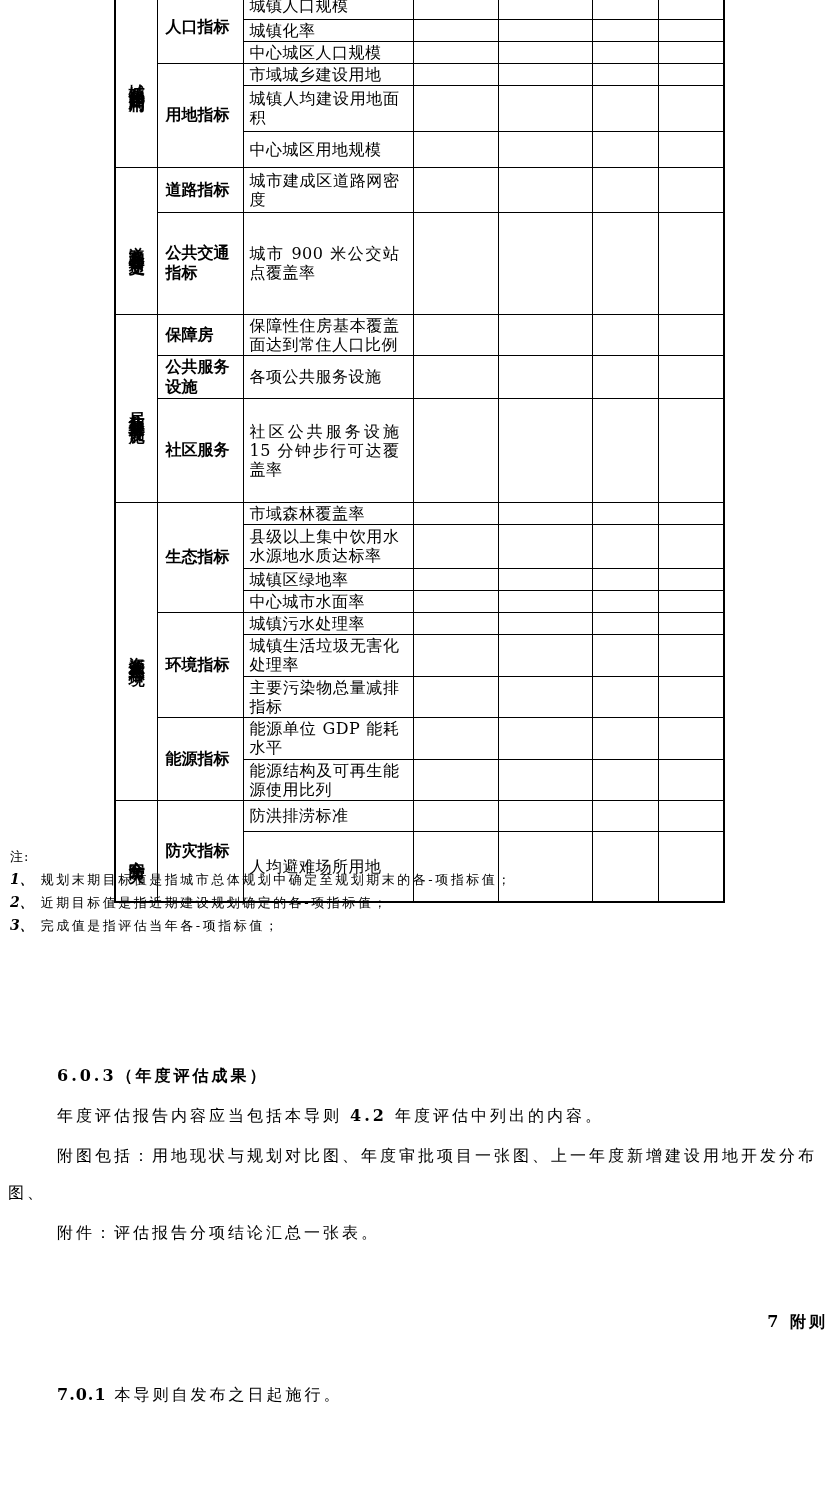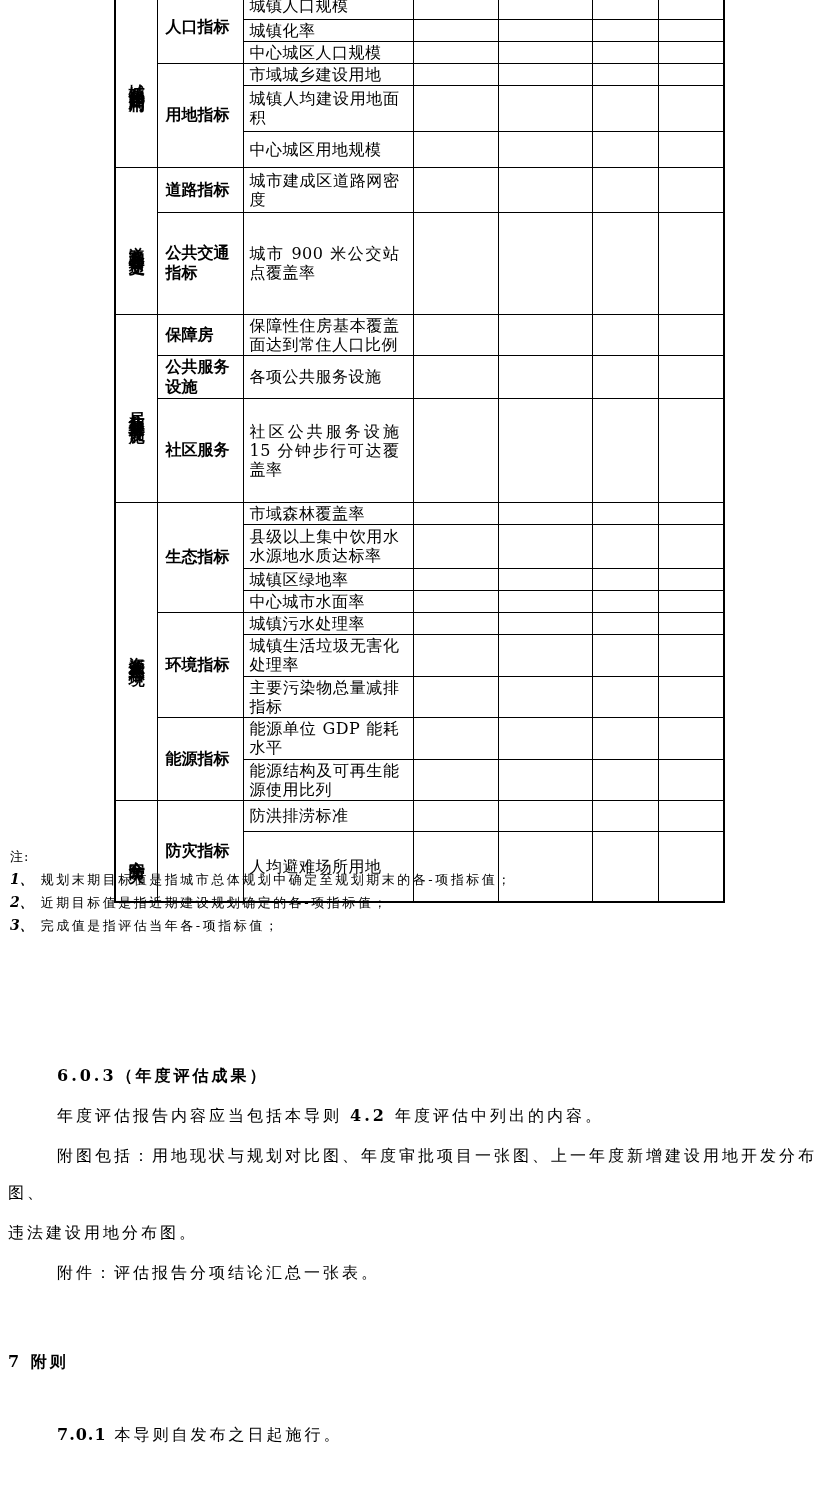--- a/index.html
+++ b/index.html
@@ -43,21 +43,21 @@
     letter-spacing:0; margin-right:7px; font-size:14px;
   }
 
   
   .sections { position:absolute; left:8px; top:1057px; width:820px; }
   .sections p { margin:0 0 3px 0; font-size:16px; line-height:37px; letter-spacing:3px; }
   .indent { text-indent:49px; }
   .bold { font-weight:bold; }
   .clause-num { font-weight:bold; font-family:"DejaVu Serif", serif; margin-right:8px; letter-spacing:1px;text-align:center; }
   .chapter {
-    text-align:left; font-weight:bold; font-size:17px;
+    text-align:right; font-weight:bold; font-size:17px;
     margin-top:52px !important; margin-bottom:36px !important;
     letter-spacing:2px;
   }
 </style>
 </head>
 <body>
 
 <div class="page">
 
   <table class="ind">
@@ -255,21 +255,20 @@
     <div class="note-item"><span class="nmark">2、</span><span>近期目标值是指近期建设规划确定的各-项指标值；</span></div>
     <div class="note-item"><span class="nmark">3、</span><span>完成值是指评估当年各-项指标值；</span></div>
   </div>
 
   <div class="sections">
     <p class="bold indent">6.0.3（年度评估成果）</p>
 
     <p class="indent"><span>年度评估报告内容应当包括本导则 </span><span class="bold">4.2</span><span> 年度评估中列出的内容。</span></p>
 
     <p class="indent">附图包括：用地现状与规划对比图、年度审批项目一张图、上一年度新增建设用地开发分布图、</p>
-    <p>违法建设用地分布图。</p>
 
     <p class="indent">附件：评估报告分项结论汇总一张表。</p>
 
 
     <p class="chapter">7 附则</p>
 
     <p class="indent" style="margin-top:36px"><span class="clause-num">7.0.1</span><span>本导则自发布之日起施行。</span></p>
 
   </div>
 

